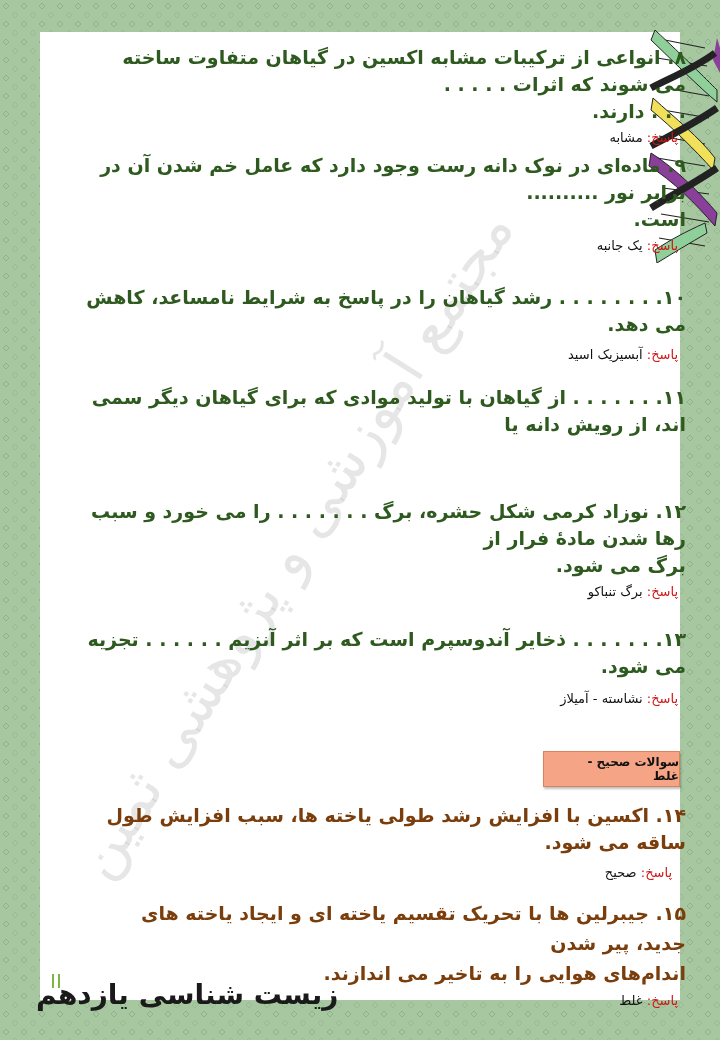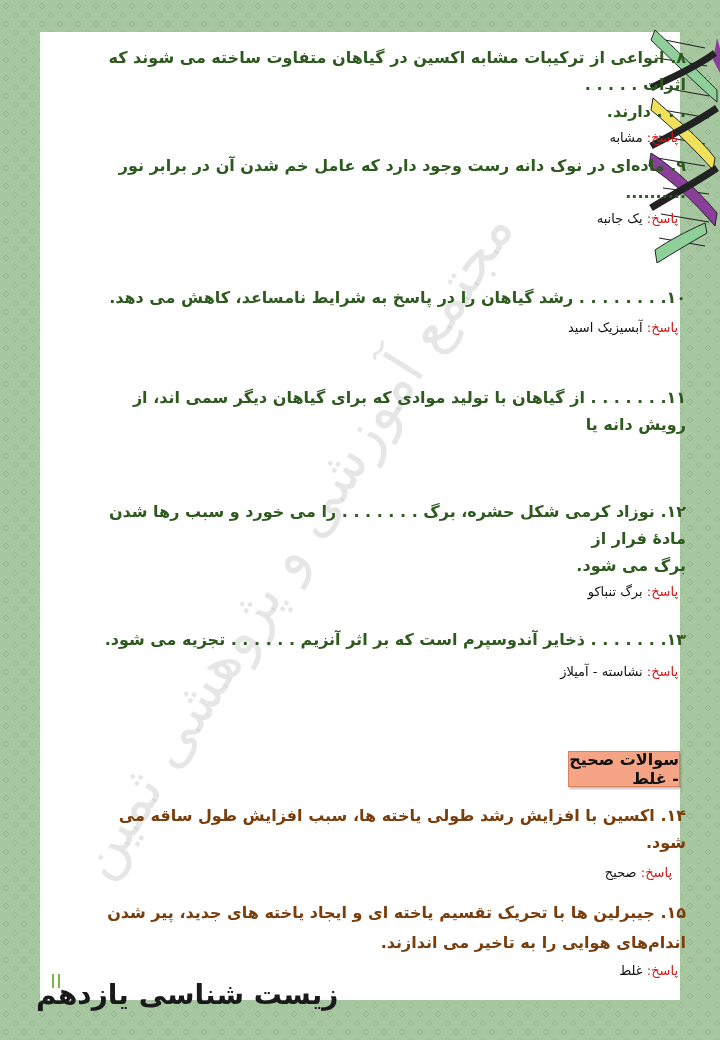--- a/index.html
+++ b/index.html
@@ -10,35 +10,35 @@
         radial-gradient(circle at 6px 6px, transparent 1.6px, #8fb389 1.7px, #8fb389 2.6px, transparent 2.7px),
         radial-gradient(circle at 15px 15px, transparent 1.6px, #98bb92 1.7px, #98bb92 2.6px, transparent 2.7px);
       background-size: 18px 18px, 18px 18px;
       font-family: "DejaVu Sans", sans-serif;
     }
     .panel {
       position: absolute; left: 40px; top: 32px; width: 640px; height: 968px;
       background: #ffffff;
     }
     .q {
-      font-weight: bold; font-size: 16px; line-height: 27px; color: #2e5a1f;
+      font-weight: bold; font-size: 19px; line-height: 27px; color: #2e5a1f;
       margin: 0;
     }
     .q.brown { color: #7a3d0c; }
     .ans {
       font-size: 13px; line-height: 22px; margin: 2px 8px 0 0; color: #111;
     }
     .ans .lbl { color: #d01515; }
     .item { position: absolute; right: 34px; width: 600px; direction: rtl; text-align: right; }
     .section-box {
       position: absolute; right: 40px; top: 751px; width: 110px; height: 34px;
       background: #f5a586; border: 1px solid #d9825e;
       box-shadow: 1px 2px 2px rgba(0,0,0,0.25);
       display: flex; align-items: center; justify-content: center;
-      direction: rtl; font-weight: bold; font-size: 16px; color: #111;
+      direction: rtl; font-weight: bold; font-size: 12px; color: #111; padding-left: 25px;
     }
     .watermark {
       position: absolute; left: 70px; top: 420px; width: 560px;
       transform: rotate(-58deg); transform-origin: center;
       font-family: "DejaVu Serif", serif; font-size: 58px; color: rgba(140,140,140,0.22);
       direction: rtl; white-space: nowrap; pointer-events: none;
     }
     .dna { position: absolute; left: 645px; top: 18px; width: 75px; height: 245px; }
     .logo {
       position: absolute; left: 36px; top: 978px; direction: rtl;
@@ -83,20 +83,21 @@
 <div class="watermark">مجتمع آموزشی و پژوهشی ثمین</div>
 
 <div class="item" style="top:44px;">
   <p class="q">۸. انواعی از ترکیبات مشابه اکسین در گیاهان متفاوت ساخته می شوند که اثرات . . . . .</p>
   <p class="q">. . . دارند.</p>
   <p class="ans"><span class="lbl">پاسخ:</span> <span>مشابه</span></p>
 </div>
 
 <div class="item" style="top:152px;text-align:right;">
   <p class="q">۹. ماده‌ای در نوک دانه رست وجود دارد که عامل خم شدن آن در برابر نور ..........</p>
+  <p class="q">است.</p>
   <p class="ans"><span class="lbl">پاسخ:</span> <span>یک جانبه</span></p>
 </div>
 
 <div class="item" style="top:284px;">
   <p class="q">۱۰. . . . . . . . رشد گیاهان را در پاسخ به شرایط نامساعد، کاهش می دهد.</p>
   <p class="ans" style="margin-top:6px;"><span class="lbl">پاسخ:</span> <span>آبسیزیک اسید</span></p>
 </div>
 
 <div class="item" style="top:384px;">
   <p class="q">۱۱. . . . . . . از گیاهان با تولید موادی که برای گیاهان دیگر سمی اند، از رویش دانه یا</p>

